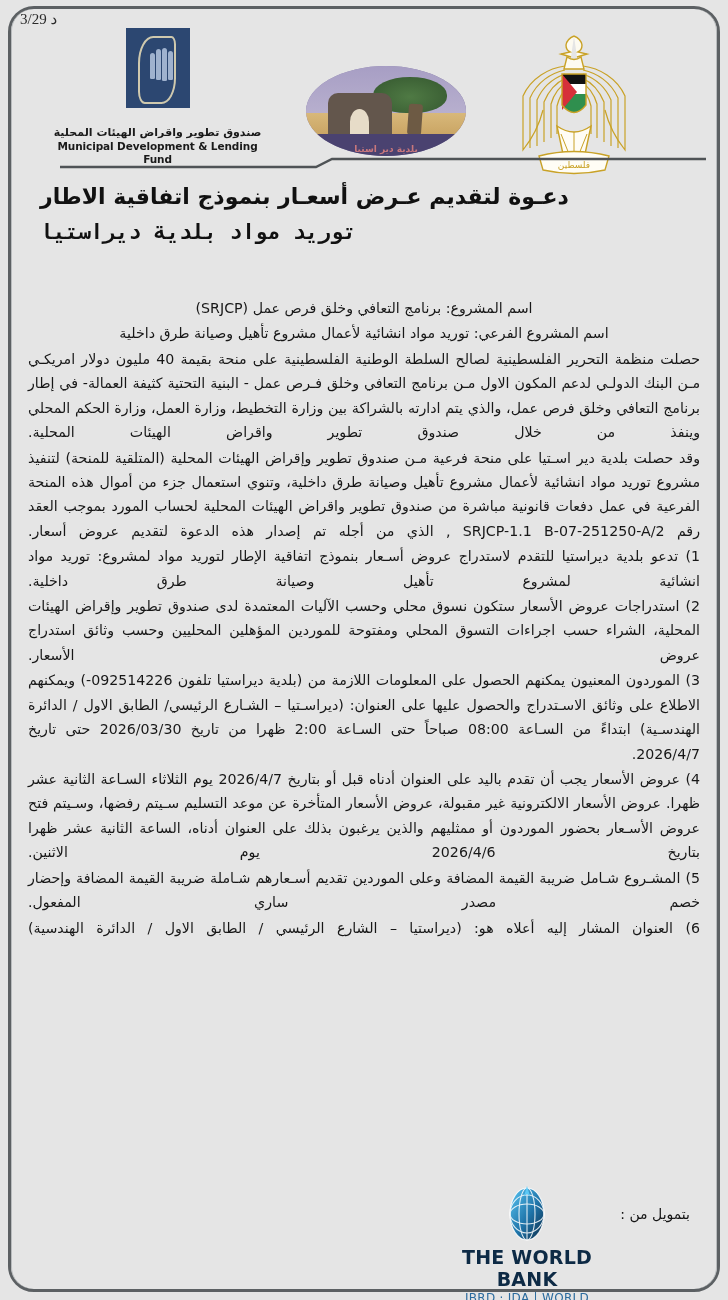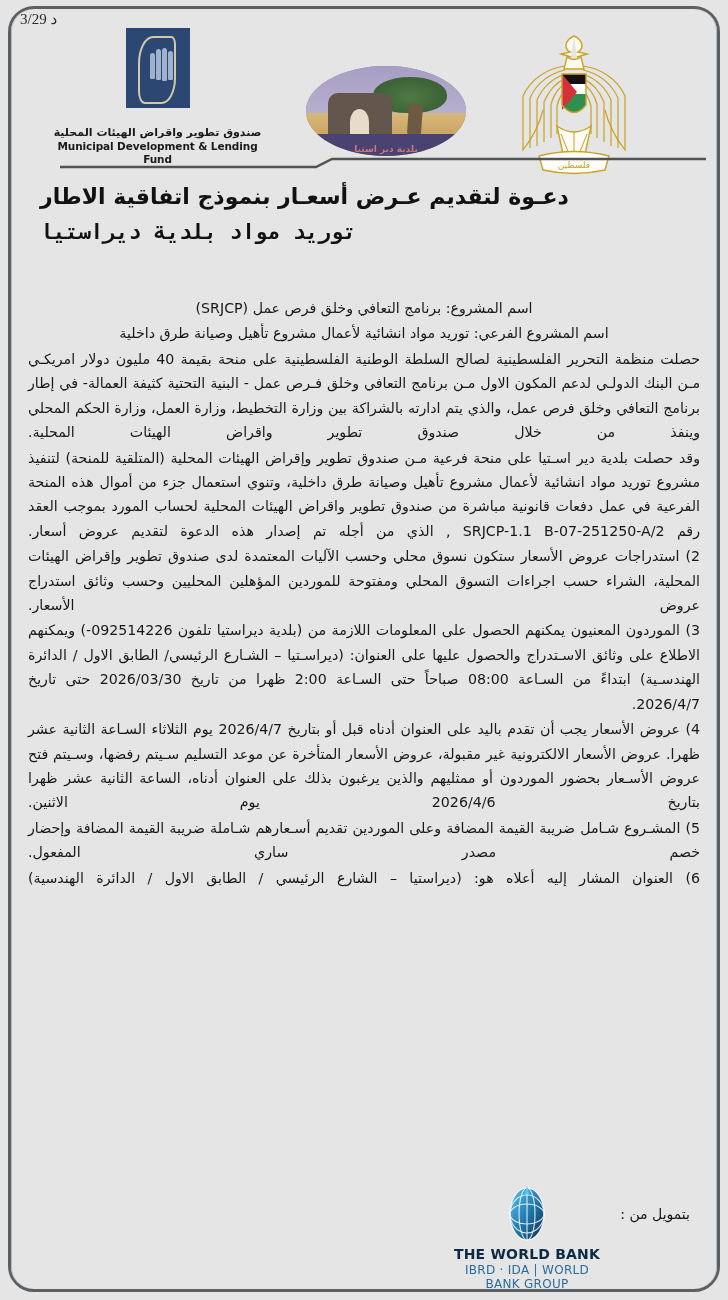--- a/index.html
+++ b/index.html
@@ -303,21 +303,21 @@
   .wb {
     position: absolute;
     left: 452px;
     top: 1182px;
     width: 150px;
     text-align: center;
   }
   .wb-globe { width: 48px; height: 62px; margin: 0 auto; display:block; }
   .wb-name {
     margin-top: 2px;
-    font-size: 14px;
+    font-size: 19px;
     font-weight: bold;
     color: #0d2a45;
     letter-spacing: .2px;
     direction: ltr;
   }
   .wb-sub {
     font-size: 12px;
     color: #2b6b9e;
     letter-spacing: .3px;
     direction: ltr;
@@ -419,20 +419,21 @@
     <div class="title-1">دعـوة لتقديم عـرض أسعـار بنموذج اتفاقية الاطار</div>
     <div class="title-2">توريد مواد بلدية ديراستيا</div>
   </div>
 
   <div class="body">
     <p class="p-center">اسم المشروع: برنامج التعافي وخلق فرص عمل (SRJCP)</p>
     <p class="p-center">اسم المشروع الفرعي: توريد مواد انشائية لأعمال مشروع تأهيل وصيانة طرق داخلية</p>
     <p class="p-just">حصلت منظمة التحرير الفلسطينية لصالح السلطة الوطنية الفلسطينية على منحة بقيمة 40 مليون دولار امريكـي مـن البنك الدولـي لدعم المكون الاول مـن برنامج التعافي وخلق فـرص عمل - البنية التحتية كثيفة العمالة- في إطار برنامج التعافي وخلق فرص عمل، والذي يتم ادارته بالشراكة بين وزارة التخطيط، وزارة العمل، وزارة الحكم المحلي وينفذ من خلال صندوق تطوير واقراض الهيئات المحلية.</p>
     <p class="p-just">وقد حصلت بلدية دير اسـتيا على منحة فرعية مـن صندوق تطوير وإقراض الهيئات المحلية (المتلقية للمنحة) لتنفيذ مشروع  توريد مواد انشائية لأعمال مشروع تأهيل وصيانة طرق داخلية، وتنوي استعمال جزء من أموال هذه المنحة الفرعية في عمل دفعات قانونية مباشرة من صندوق تطوير واقراض الهيئات المحلية لحساب المورد بموجب العقد رقم SRJCP-1.1 B-07-251250-A/2 , الذي من أجله تم إصدار هذه الدعوة لتقديم عروض أسعار.</p>
 
+    <p class="p-item">1) تدعو بلدية ديراستيا للتقدم لاستدراج عروض أسـعار بنموذج اتفاقية الإطار لتوريد مواد لمشروع: توريد مواد انشائية لمشروع تأهيل وصيانة طرق داخلية.</p>
     <p class="p-item">2) استدراجات عروض الأسعار ستكون نسوق محلي وحسب الآليات المعتمدة لدى صندوق تطوير وإقراض الهيئات المحلية، الشراء حسب اجراءات التسوق المحلي ومفتوحة للموردين المؤهلين المحليين وحسب وثائق استدراج عروض الأسعار.</p>
     <p class="p-item">3) الموردون المعنيون يمكنهم الحصول على المعلومات اللازمة من (بلدية ديراستيا تلفون 092514226-) ويمكنهم الاطلاع على وثائق الاسـتدراج والحصول عليها على العنوان: (ديراسـتيا – الشـارع الرئيسي/ الطابق الاول / الدائرة الهندسـية) ابتداءً من السـاعة 08:00 صباحاً حتى السـاعة 2:00 ظهرا من تاريخ 2026/03/30 حتى تاريخ 2026/4/7.</p>
     <p class="p-item">4) عروض الأسعار يجب أن تقدم باليد على العنوان أدناه قبل أو بتاريخ 2026/4/7 يوم الثلاثاء السـاعة الثانية عشر ظهرا. عروض الأسعار الالكترونية غير مقبولة، عروض الأسعار المتأخرة عن موعد التسليم سـيتم رفضها، وسـيتم فتح عروض الأسـعار بحضور الموردون أو ممثليهم والذين يرغبون بذلك على العنوان أدناه، الساعة الثانية عشر ظهرا بتاريخ 2026/4/6 يوم الاثنين.</p>
     <p class="p-item">5) المشـروع شـامل ضريبة القيمة المضافة وعلى الموردين تقديم أسـعارهم شـاملة ضريبة القيمة المضافة وإحضار خصم مصدر ساري المفعول.</p>
     <p class="p-item p-spaced">6) العنوان المشار إليه أعلاه هو: (ديراستيا – الشارع الرئيسي / الطابق الاول / الدائرة الهندسية)</p>
   </div>
 
 
   <div class="funder-label">بتمويل من :</div>
 

